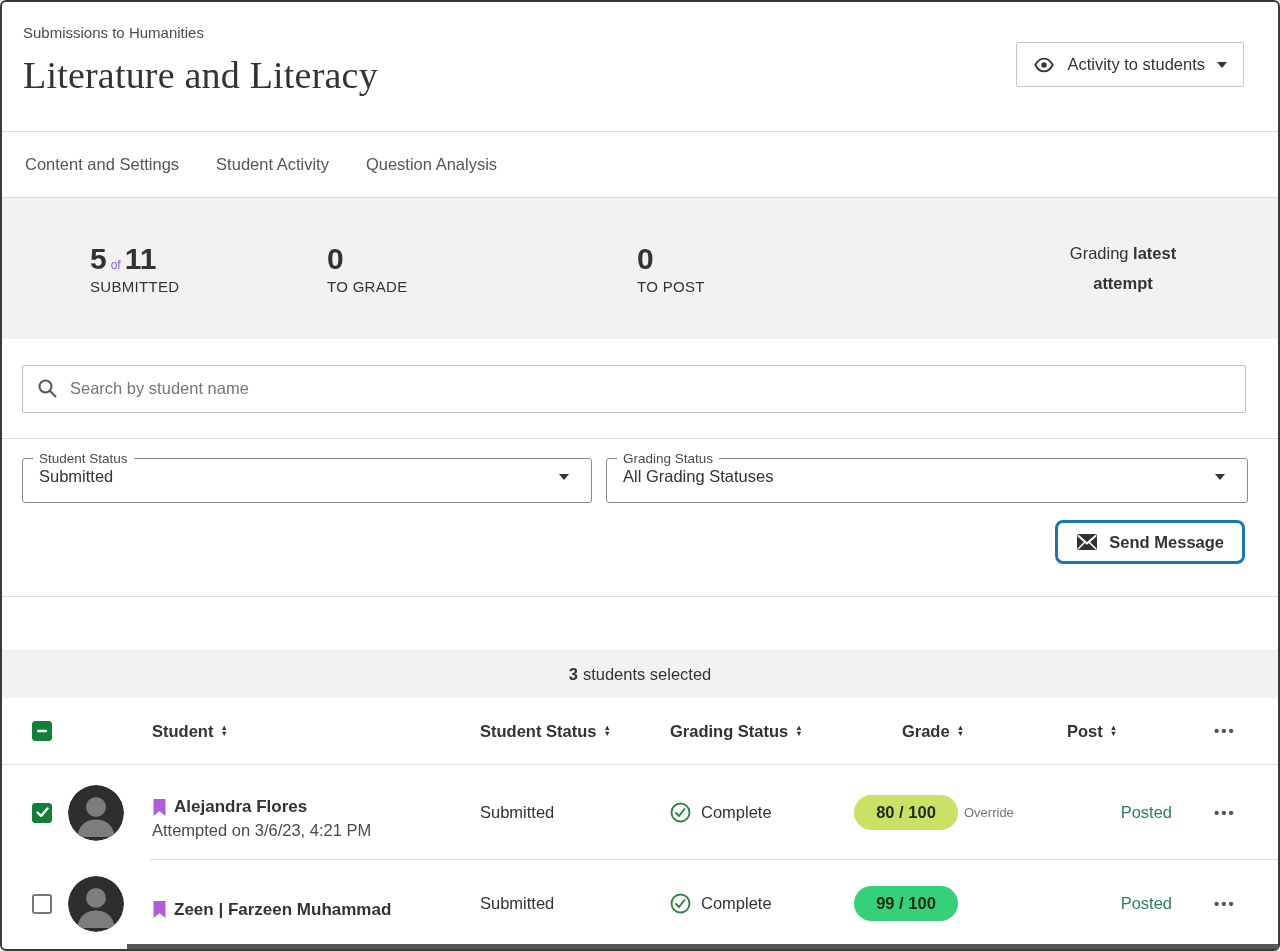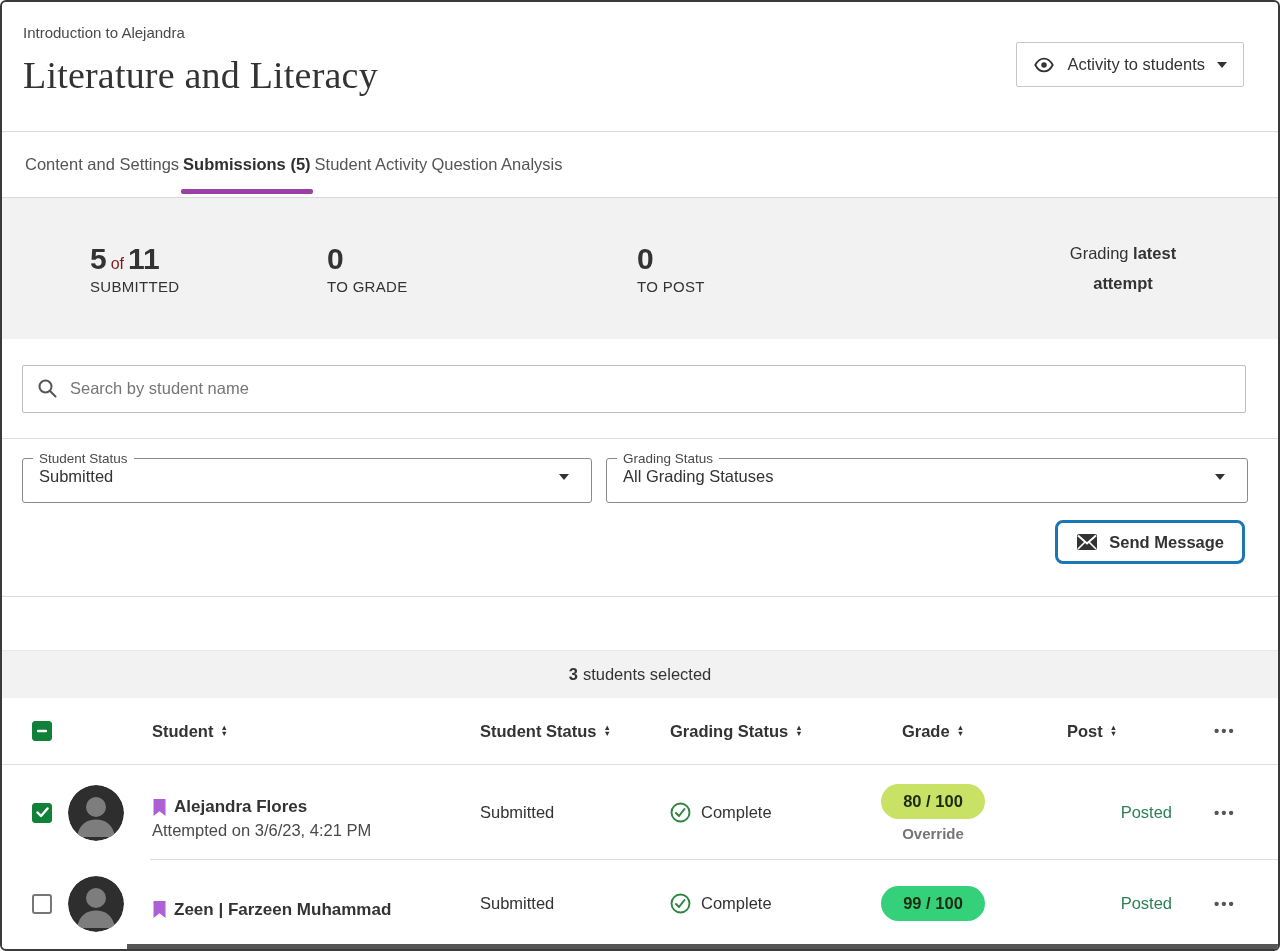--- a/index.html
+++ b/index.html
@@ -16,30 +16,30 @@
   .page-title { font-family:"Liberation Serif", serif; font-size:38px; font-weight:500; color:#333; margin-top:12px; letter-spacing:.2px; }
   .visibility-btn {
     position:absolute; top:40px; right:34px; height:45px; padding:0 16px;
     display:flex; align-items:center; gap:12px; background:#fff;
     border:1px solid #c8c8c8; border-radius:2px; font-size:16.5px; color:#333;
     font-family:inherit; cursor:pointer;
   }
   .caret-down { width:0; height:0; border-left:5px solid transparent; border-right:5px solid transparent; border-top:6px solid #333; display:inline-block; }
 
   
-  .tabbar { height:66px; border-bottom:1px solid #d9d9d9; display:flex; align-items:center; padding:0 0 0 21px; }
+  .tabbar { height:66px; border-bottom:1px solid #d9d9d9; display:flex; align-items:center; gap:33px; padding:0 0 0 21px; }
   .tab { position:relative; height:100%; display:flex; align-items:center; background:none; border:none; font-family:inherit; font-size:16.5px; color:#555; cursor:pointer; padding:0 2px; }
   .tab.active { color:#2f2f2f; font-weight:700; }
   .tab.active::after { content:""; position:absolute; left:0; right:0; bottom:3px; height:5px; background:#9c3fa4; border-radius:2px; }
 
   
   .stats { height:141px; background:#f2f2f2; display:flex; align-items:center; }
   .stat { display:flex; flex-direction:column; }
   .stat-num { font-size:30px; font-weight:700; color:#333; line-height:1.1; }
-  .stat-num .of { font-size:16px; font-weight:400; color:#7f1d1d; padding:0 4px;margin-top:16px; }
+  .stat-num .of { font-size:12px; font-weight:400; color:#8b5cf6; padding:0 4px;margin-top:16px; }
   .stat-label { font-size:15px; color:#333; margin-top:3px; letter-spacing:.3px; }
   .stat-1 { margin-left:88px; width:237px; }
   .stat-2 { width:310px; }
   .stat-3 { flex:1; }
   .grading-mode { width:150px; margin-right:80px; font-size:16.5px; color:#333; text-align:center; line-height:1.8; }
   .grading-mode b { font-weight:700; }
 
   
   .search-section { height:100px; border-bottom:1px solid #dedede; display:flex; align-items:center; padding:0 32px 0 20px; }
   .search-box { flex:1; height:48px; border:1px solid #bdbdbd; border-radius:2px; display:flex; align-items:center; padding:0 14px; gap:12px; background:#fff; }
@@ -88,53 +88,52 @@
   .avatar { width:56px; height:56px; border-radius:50%; overflow:hidden; }
 
   .name-cell { display:flex; flex-direction:column; gap:4px;margin-top:12px; }
   .name-line { display:flex; align-items:center; gap:7px; }
   .student-name { font-size:17px; font-weight:700; color:#333; cursor:pointer; }
   .attempt-line { font-size:16.5px; color:#4a4a4a; }
 
   .cell-text { font-size:16.5px; color:#333; padding-left:8px; }
   .grading-cell { display:flex; align-items:center; gap:10px; padding-left:8px; font-size:16.5px; color:#333; }
 
-  .grade-cell { display:flex; flex-direction:column; align-items:center; gap:6px; }
+  .grade-cell { display:flex; flex-direction:row; align-items:center; gap:6px; }
   .grade-pill { min-width:104px; padding:8px 16px; border-radius:20px; text-align:center; font-size:16.5px; font-weight:700; color:#1f2a14; cursor:pointer; }
-  .grade-note { font-size:15px; color:#767676;font-weight:bold; }
+  .grade-note { font-size:13px; color:#767676; }
 
   .post-cell { text-align:right; font-size:16.5px; color:#2d8055; }
   .menu-cell { display:flex; justify-content:center; }
   .ellipsis-btn { background:none; border:none; cursor:pointer; font-size:15px; font-weight:700; color:#555; letter-spacing:2px; line-height:10px; padding:6px; }
 
   .bottom-cut-bar { position:absolute; left:125px; right:0; bottom:0; height:5px; background:#555; }
 </style>
 </head>
 <body>
 
 <div class="page">
 
   <div class="header">
-    <div class="course-name">Introduction to Alejandra</div>
+    <div class="course-name">Submissions to Humanities</div>
     <h1 class="page-title">Literature and Literacy</h1>
     <button class="visibility-btn">
       <span style="display:flex;">
         <svg width="22" height="22" viewBox="0 0 24 24" fill="none">
             <path d="M2.5 12C5 7.2 8.5 5 12 5s7 2.2 9.5 7c-2.5 4.8-6 7-9.5 7s-7-2.2-9.5-7z" stroke="#333" stroke-width="2"></path>
             <circle cx="12" cy="12" r="3" fill="#333"></circle>
           </svg>
       </span>
       <span>Activity to students</span>
       <span class="caret-down"></span>
     </button>
   </div>
 
   <div class="tabbar">
     <button class="tab">Content and Settings</button>
-    <button class="tab active">Submissions (5)</button>
     <button class="tab">Student Activity</button>
     <button class="tab">Question Analysis</button>
   </div>
 
   <div class="stats">
     <div class="stat stat-1">
       <div class="stat-num">
         <span>5</span><span class="of">of</span><span>11</span>
       </div>
       <div class="stat-label">SUBMITTED</div>

